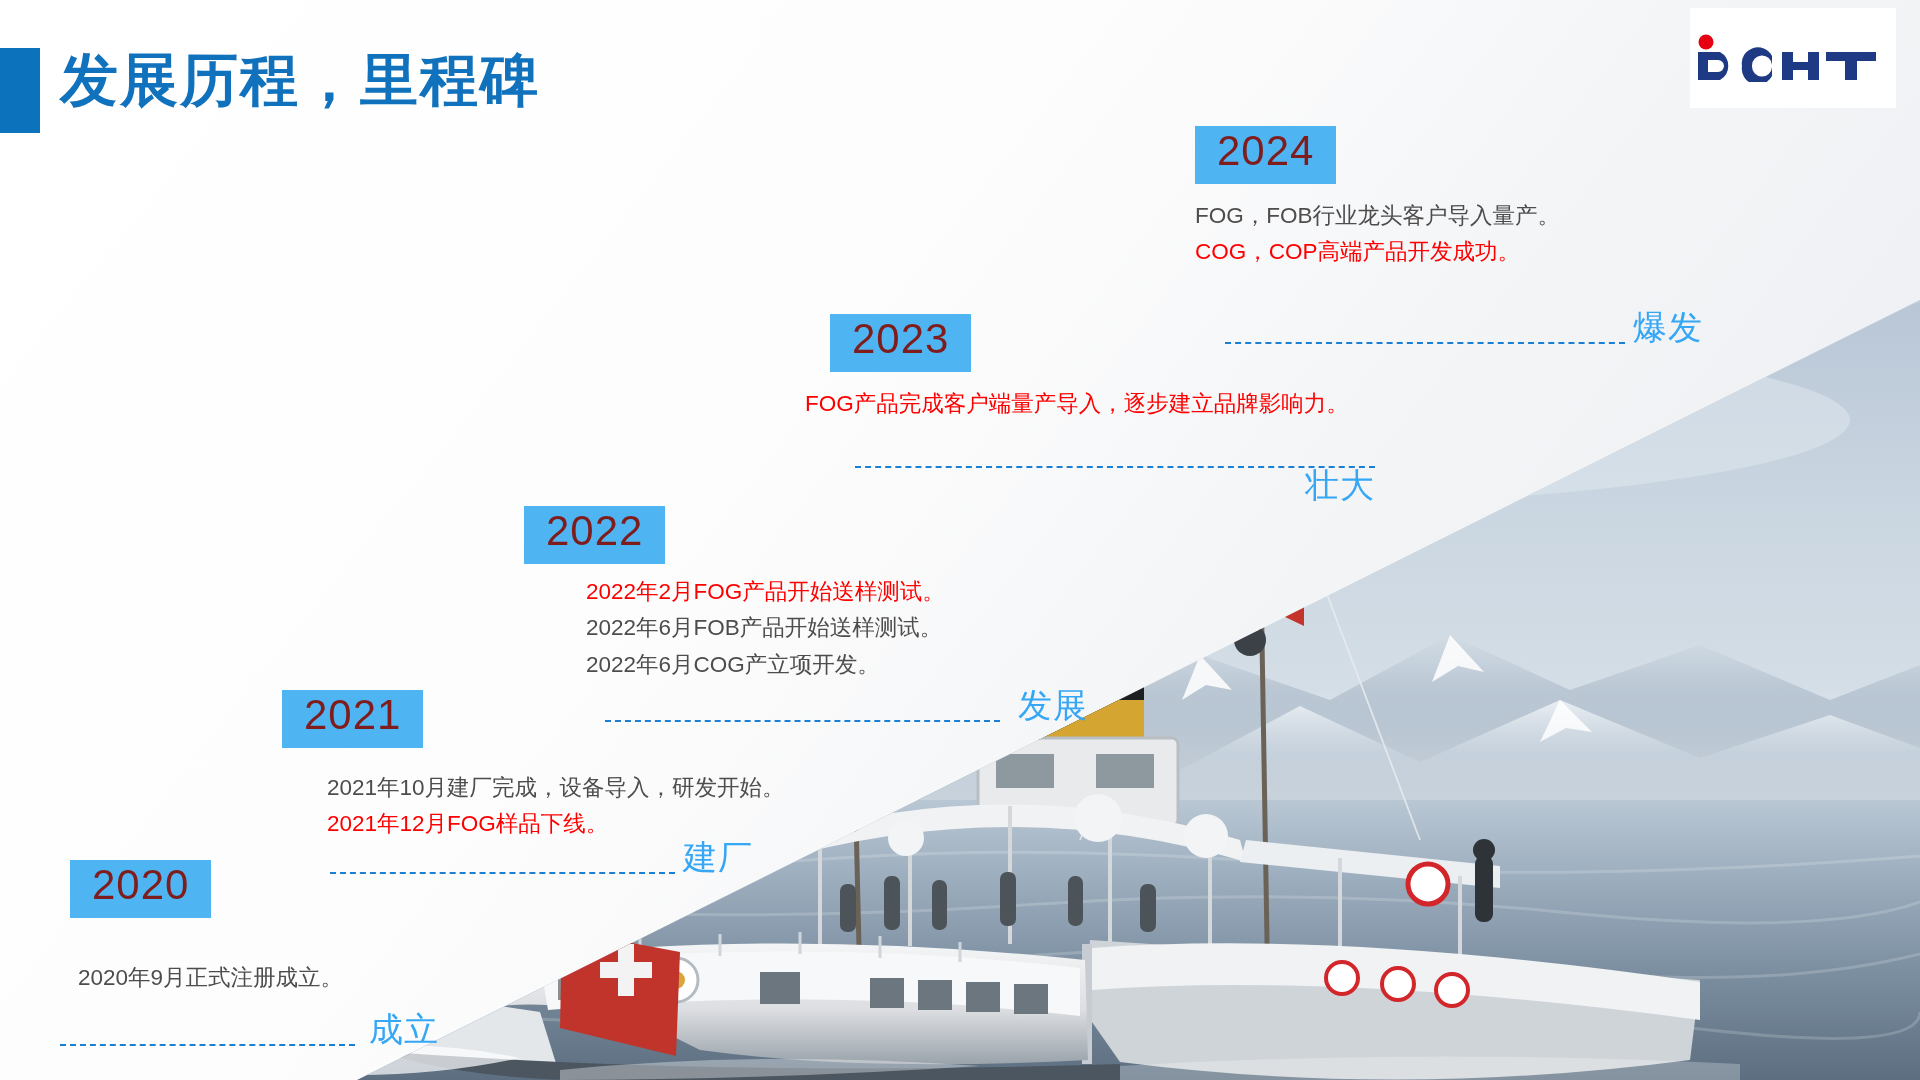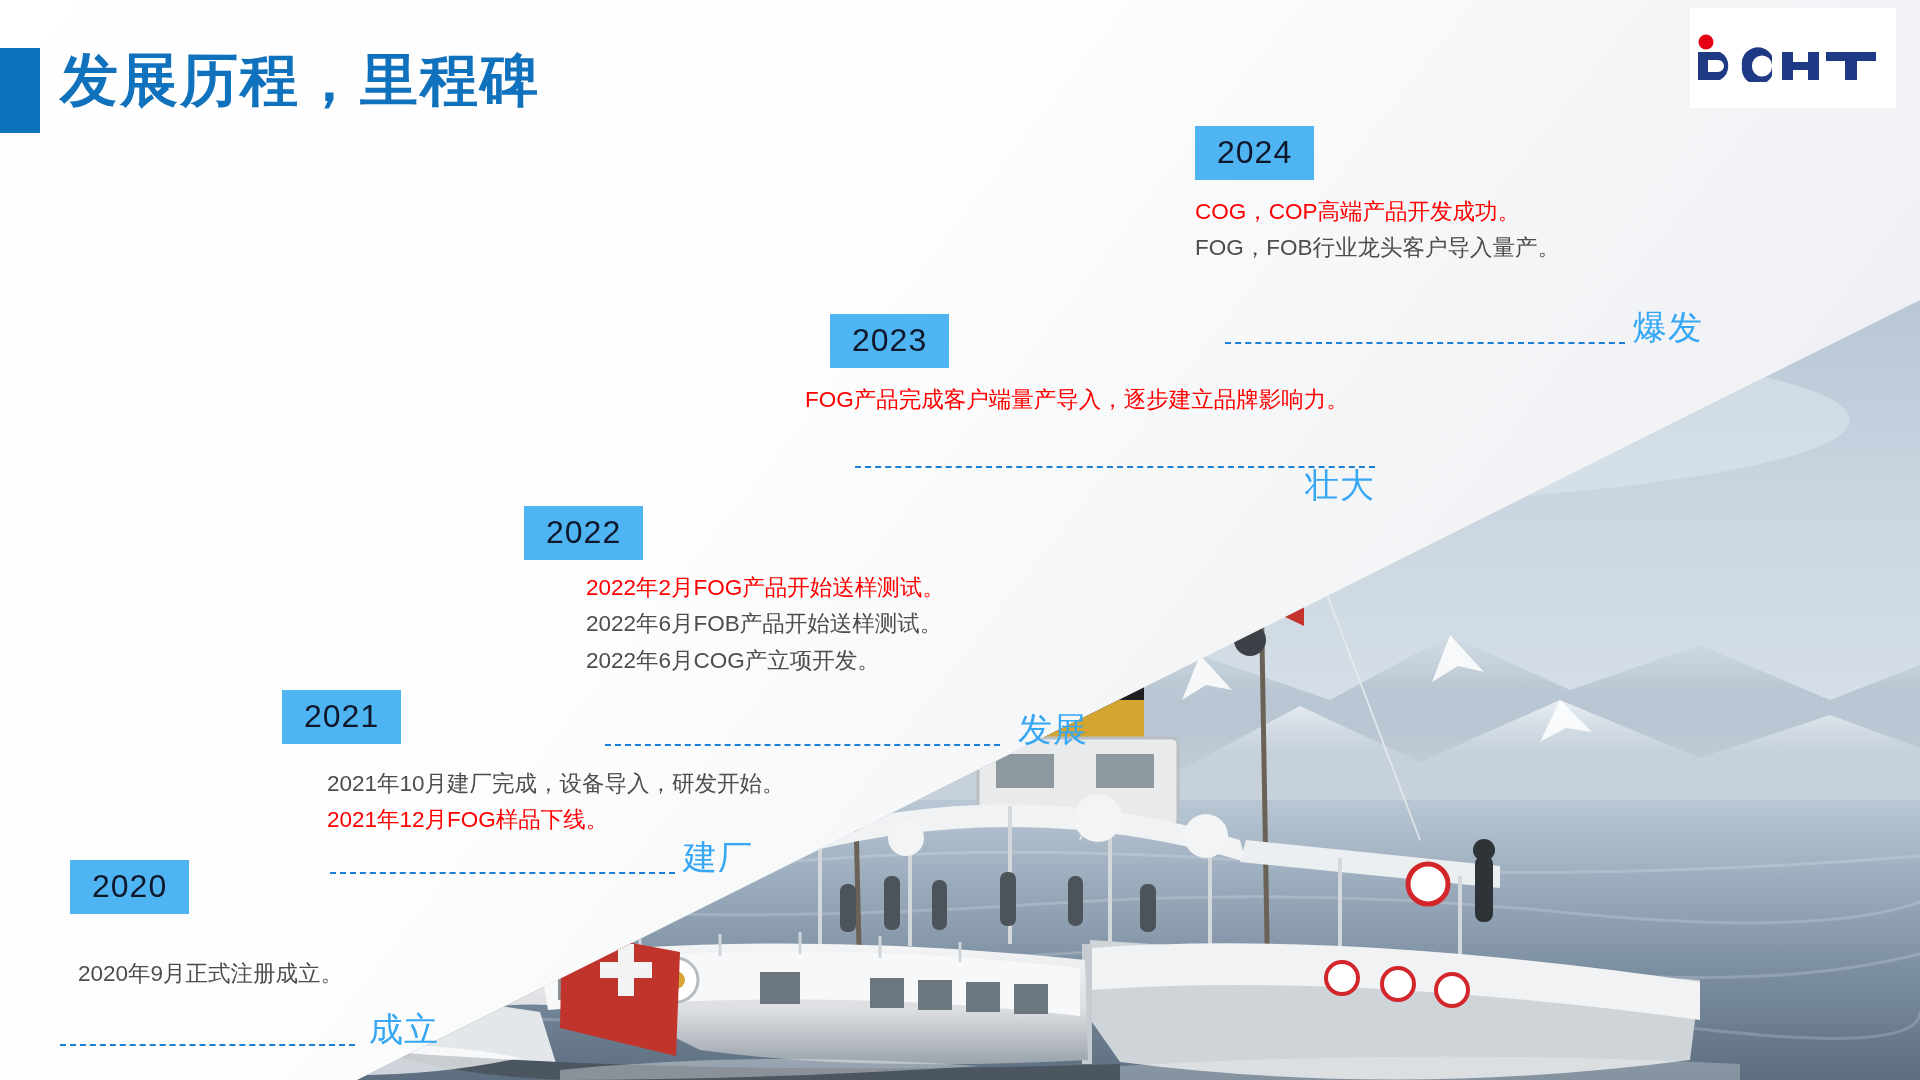--- a/index.html
+++ b/index.html
@@ -49,23 +49,23 @@
   #logo-cn{
     font-size:27px; font-weight:bold; color:#1F3A85;
     letter-spacing:5px; line-height:1; margin-top:3px;
   }
 
   
   .milestone{ position:absolute; }
   .year-badge{
     display:inline-block;
     background:#4FB4F2;
-    color:#0f172a;
-    font-size:32px; line-height:1;
-    padding:10px 22px 12px 22px;
+    color:#7f1d1d;
+    font-size:42px; line-height:1;
+    padding:4px 22px 12px 22px;
     font-weight:400;
     letter-spacing:1px;
   }
   .lines{ margin-top:14px; }
   .line{
     font-size:22.5px; line-height:1.62;
     white-space:nowrap;
   }
   .line.red{ color:#FF0000; }
   .line.gray{ color:#4D4D4D; }
@@ -285,22 +285,22 @@
           <path d="M136,18 h50 v9 h-19 v19 h-12 v-19 h-19 Z"></path>
         </g>
       </svg>
     </div>
     <div id="logo-cn">德创高新</div>
   </div>
 
   <div class="milestone" style="left:1195px; top:126px;">
     <div class="year-badge">2024</div>
     <div class="lines">
+      <div class="line gray">FOG，FOB行业龙头客户导入量产。</div>
       <div class="line red">COG，COP高端产品开发成功。</div>
-      <div class="line gray">FOG，FOB行业龙头客户导入量产。</div>
     </div>
   </div>
   <div class="connector" style="left:1225px; top:310px;">
     <div class="dash" style="width:400px;"></div>
     <div class="stage">爆发</div>
   </div>
 
   <div class="milestone" style="left:830px; top:314px;">
     <div class="year-badge">2023</div>
     <div class="lines">
@@ -315,21 +315,21 @@
   <div class="milestone" style="left:524px; top:506px;">
     <div class="year-badge">2022</div>
     <div class="lines" style="margin-top:10px; margin-left:62px;">
       <div class="line red">2022年2月FOG产品开始送样测试。</div>
       <div class="line gray">2022年6月FOB产品开始送样测试。</div>
       <div class="line gray">2022年6月COG产立项开发。</div>
     </div>
   </div>
   <div class="connector" style="left:605px; top:688px;">
     <div class="dash" style="width:395px;"></div>
-    <div class="stage" style="margin-left:18px;margin-top:24px;">发展</div>
+    <div class="stage" style="margin-left:18px;">发展</div>
   </div>
 
   <div class="milestone" style="left:282px; top:690px;">
     <div class="year-badge">2021</div>
     <div class="lines" style="margin-top:22px; margin-left:45px;">
       <div class="line gray">2021年10月建厂完成，设备导入，研发开始。</div>
       <div class="line red">2021年12月FOG样品下线。</div>
     </div>
   </div>
   <div class="connector" style="left:330px; top:840px;">

